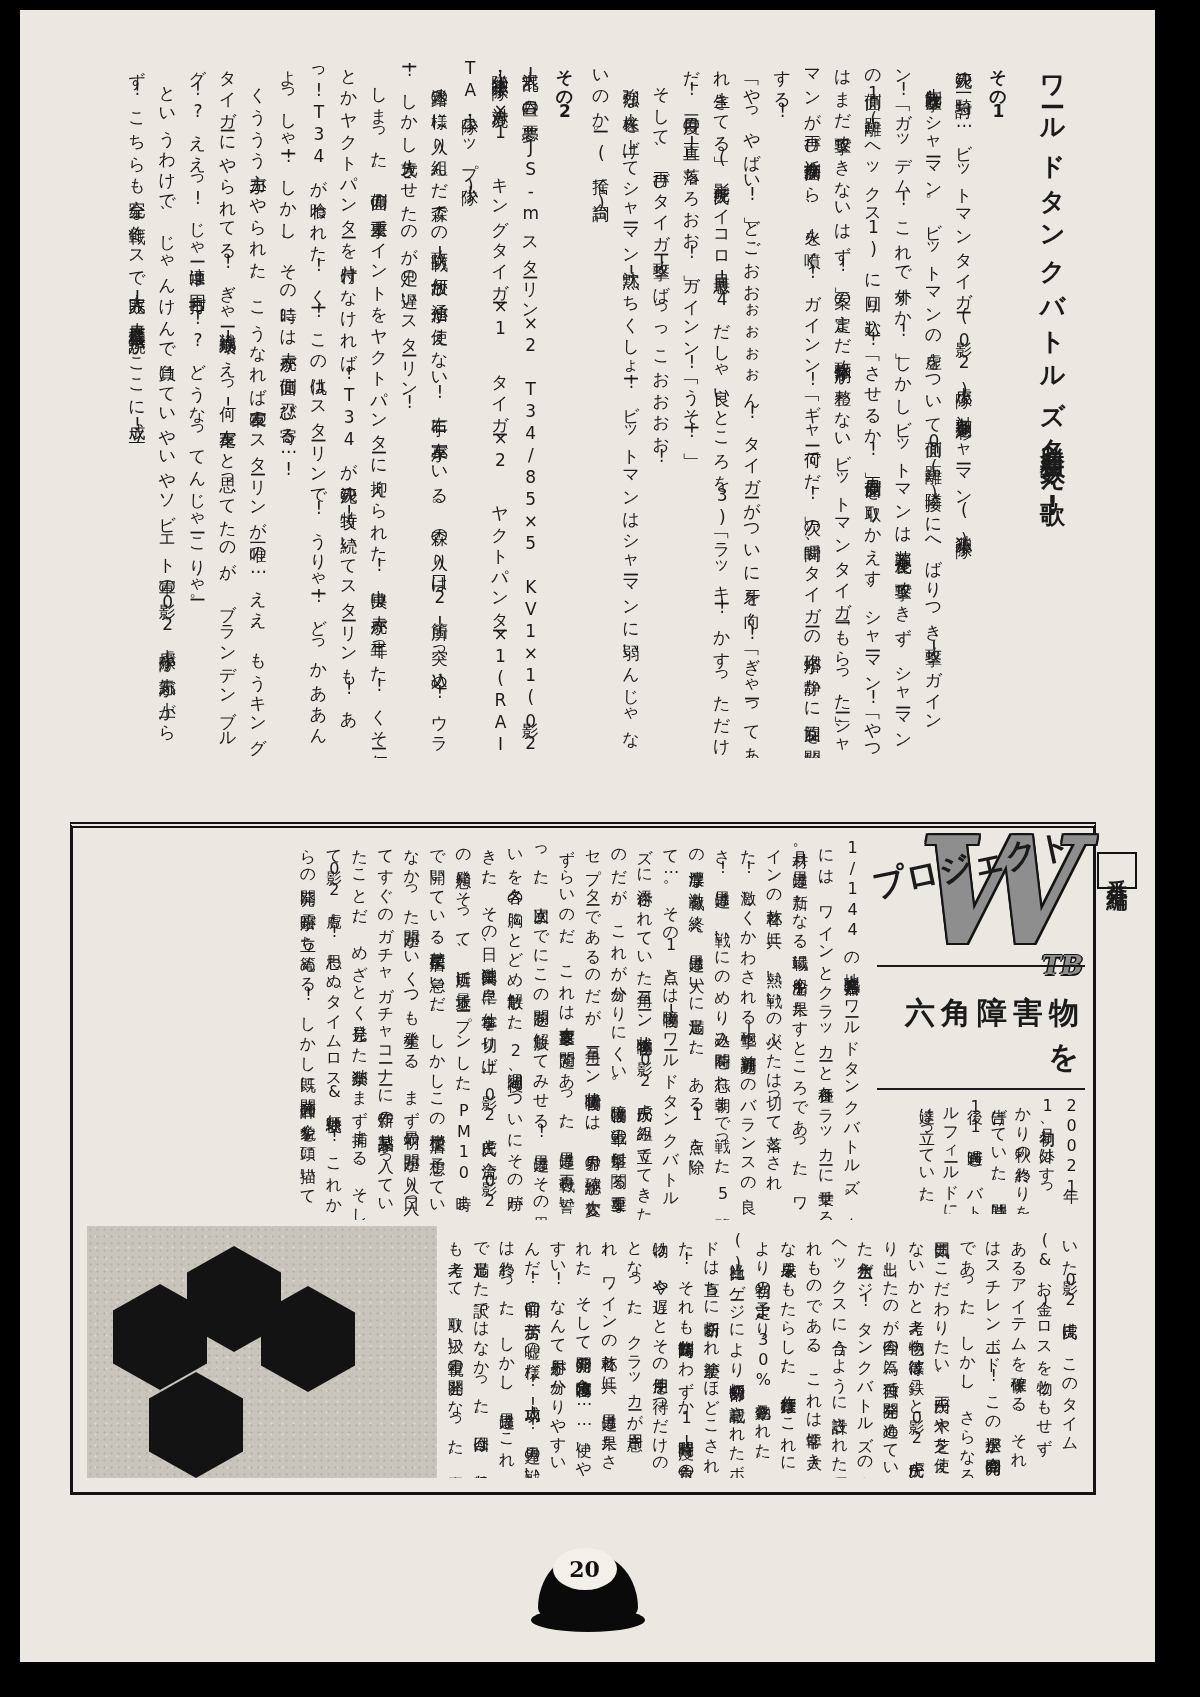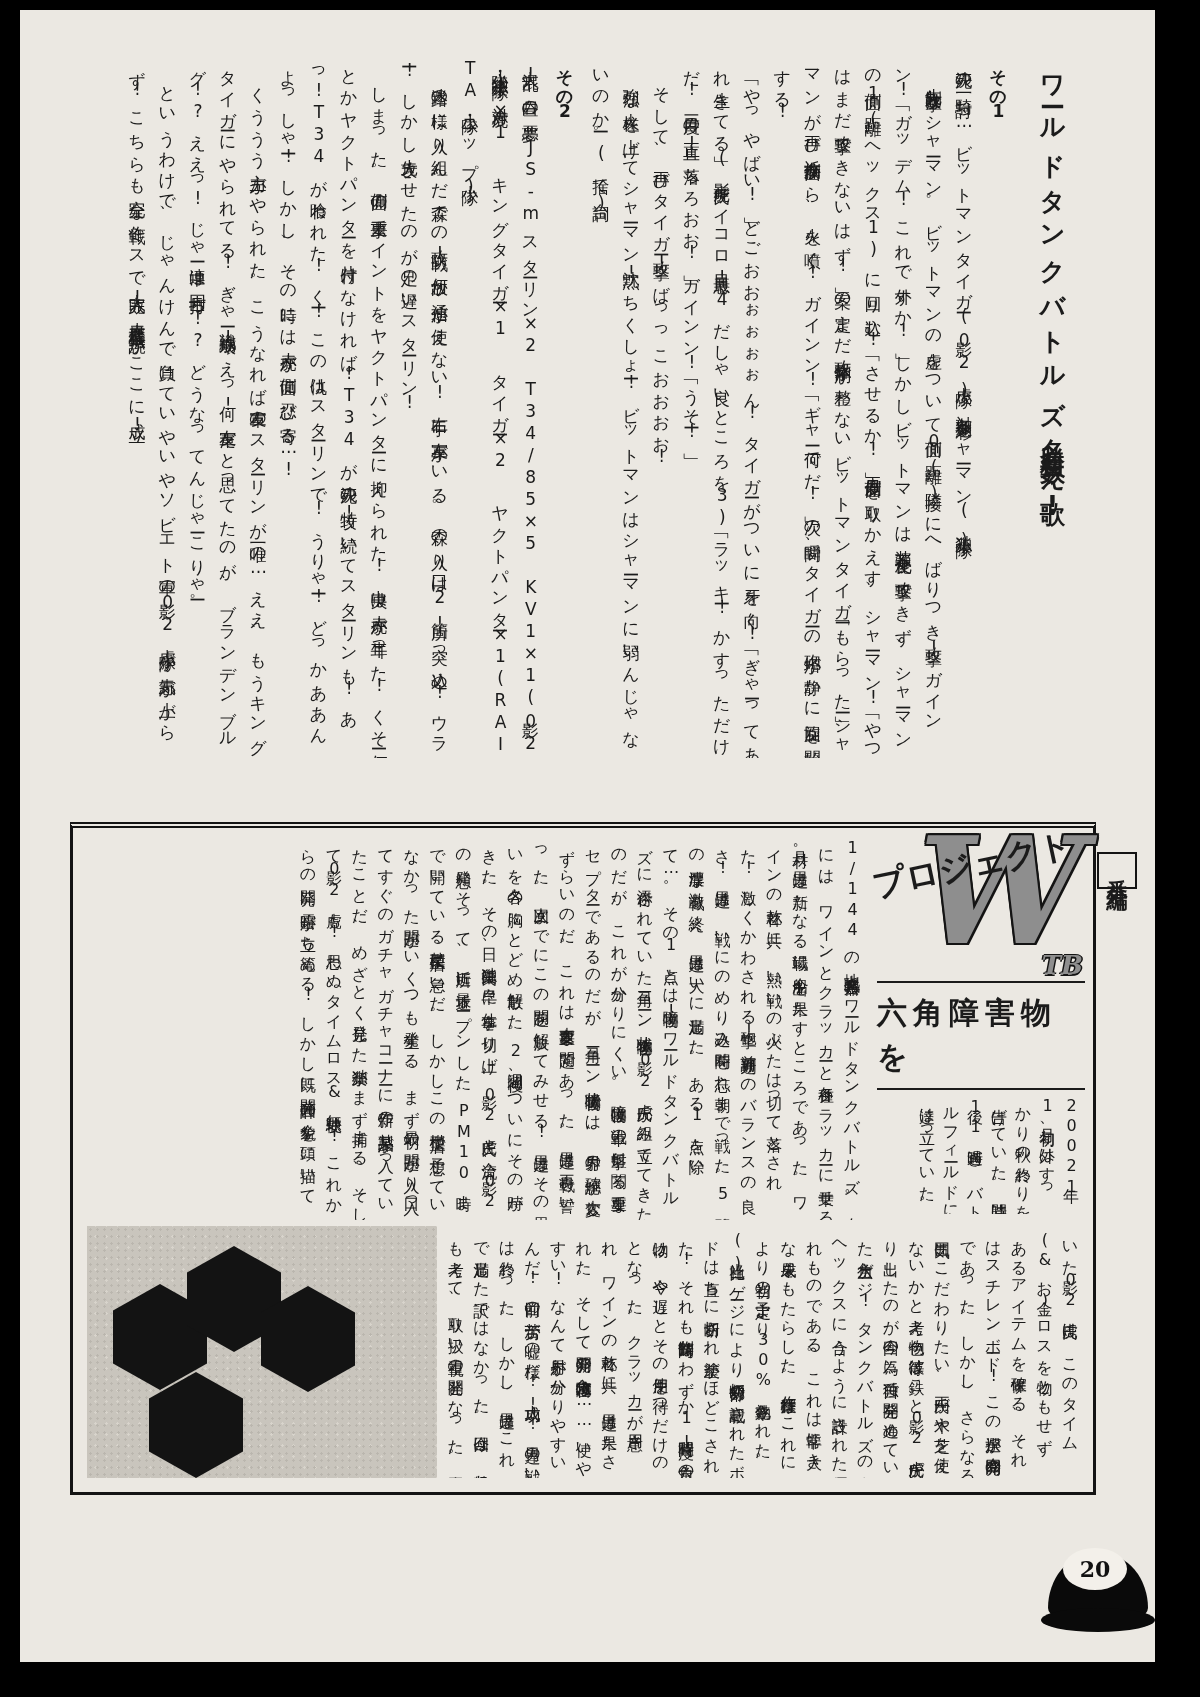--- a/index.html
+++ b/index.html
@@ -60,21 +60,21 @@
   }
   .logo-sub{
     position:absolute;right:2px;top:112px;
     font-family:"DejaVu Serif",serif;font-style:italic;font-weight:bold;
     font-size:26px;color:#8e8e8e;
     text-shadow:1.5px 0 #141414,-1.5px 0 #141414,0 1.5px #141414,0 -1.5px #141414;
   }
   .headline{
     position:absolute;bottom:0;left:0;right:0;
     border-top:2px solid #1b1b1b;border-bottom:2px solid #1b1b1b;
-    padding:8px 0 10px;text-align:left;
+    padding:24px 0 10px;text-align:right;
     font-size:30px;font-weight:bold;letter-spacing:6px;line-height:1.45;
   }
   .body-top{
     position:absolute;top:10px;left:12px;right:228px;height:382px;
     writing-mode:vertical-rl;text-orientation:upright;
     font-size:16px;line-height:1.62;letter-spacing:1.5px;
     word-break:break-all;overflow:hidden;
   }
   .intro{
     position:absolute;top:268px;right:10px;width:205px;height:118px;
@@ -100,21 +100,21 @@
   .hex2{left:100px;top:20px;}
   .hex3{left:174px;top:60px;}
   .hex4{left:62px;top:146px;}
   .body-bottom{
     position:absolute;left:372px;top:402px;right:10px;height:248px;
     writing-mode:vertical-rl;text-orientation:upright;
     font-size:16px;line-height:1.6;letter-spacing:1px;
     word-break:break-all;overflow:hidden;
   }
   
-  .footer{position:absolute;left:0;right:0;top:1540px;display:flex;justify-content:flex-end;}
+  .footer{position:absolute;left:0;right:0;top:1540px;display:flex;justify-content:center;}
   .helmet{position:relative;width:114px;height:82px;}
   .dome{
     position:absolute;left:7px;top:4px;width:100px;height:70px;background:#0a0a0a;
     border-radius:50% 50% 42% 42% / 85% 85% 25% 25%;
   }
   .brim{
     position:absolute;left:0;bottom:0;width:114px;height:24px;background:#0a0a0a;
     border-radius:50%;
   }
   .patch{

